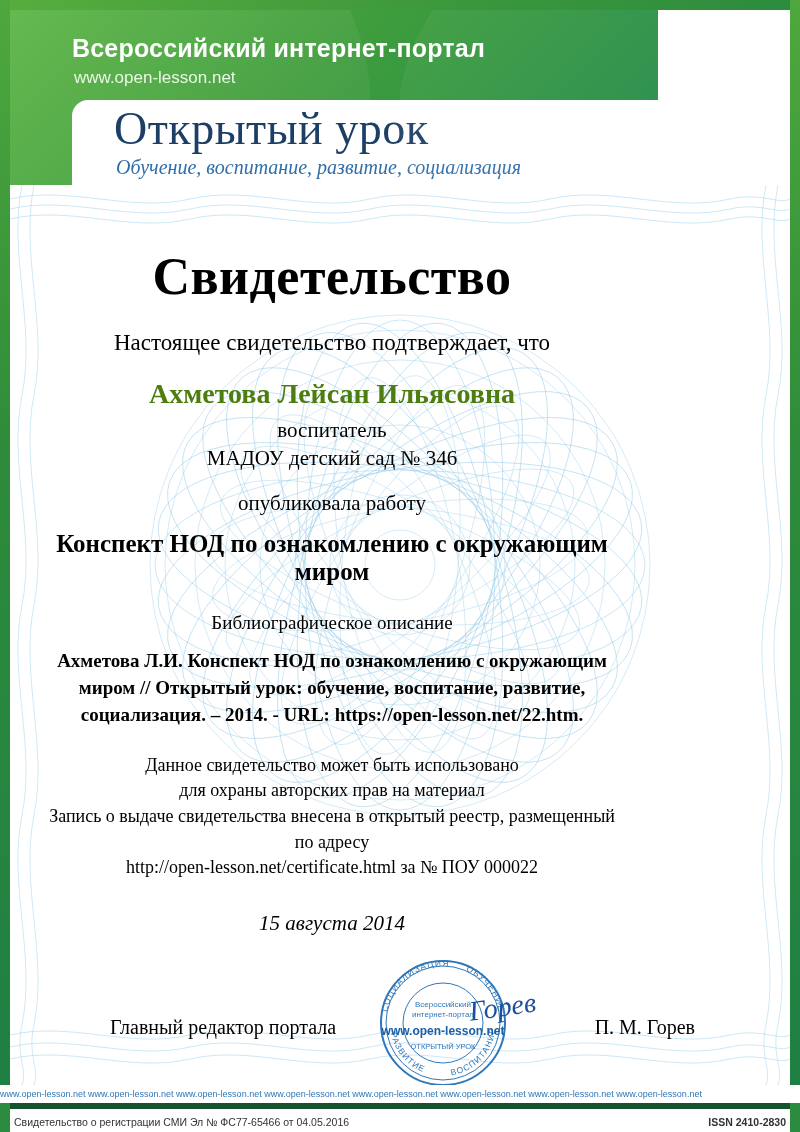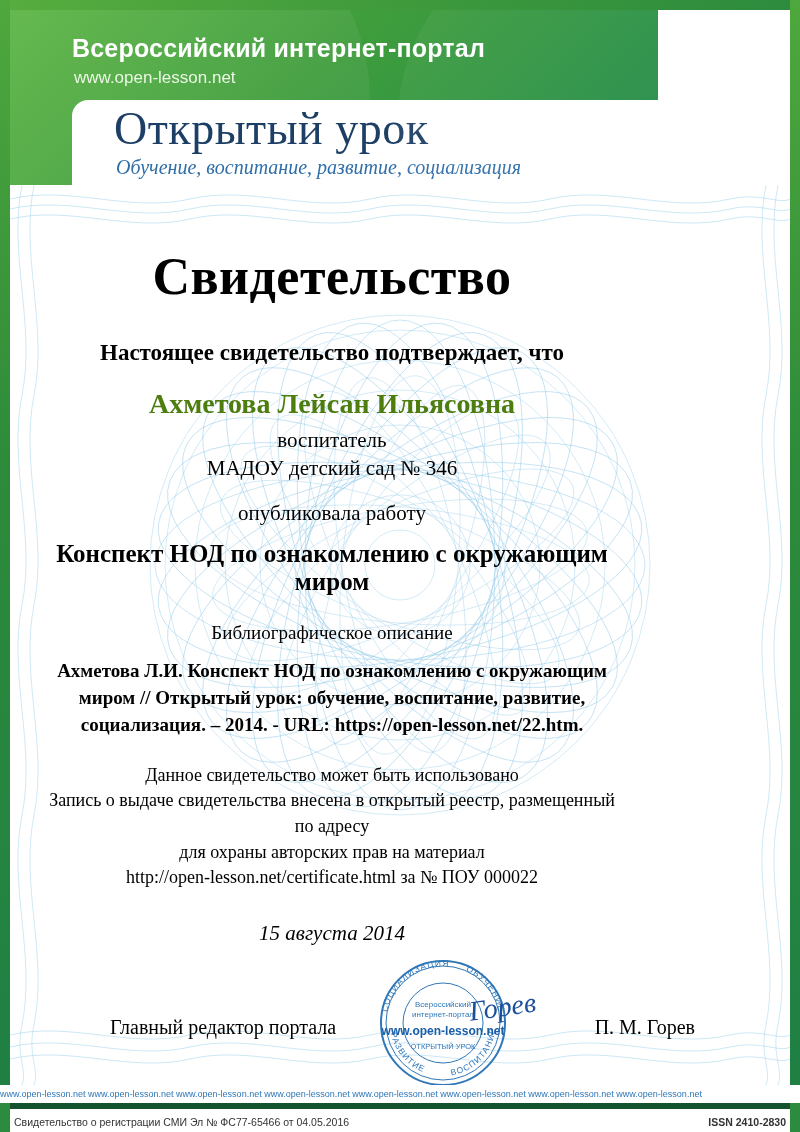--- a/index.html
+++ b/index.html
@@ -139,24 +139,23 @@
   }
 
   .cert-title {
     margin-top: 62px;
     font-size: 52px;
     font-weight: bold;
     color: #000000;
     letter-spacing: 0.5px;
   }
   .cert-confirm {
-    margin-top: 34px;
+    margin-top: 24px;
     font-size: 23px;
     color: #000000;
-    font-weight: bold;
   }
   .cert-name {
     margin-top: 22px;
     font-size: 28px;
     font-weight: bold;
     color: #4d7c0f;
   }
   .cert-role {
     margin-top: 8px;
     font-size: 21px;
@@ -430,22 +429,22 @@
     <div class="cert-confirm">Настоящее свидетельство подтверждает, что</div>
     <div class="cert-name">Ахметова Лейсан Ильясовна</div>
     <div class="cert-role">воспитатель</div>
     <div class="cert-org">МАДОУ детский сад № 346</div>
     <div class="cert-published">опубликовала работу</div>
     <div class="cert-work">Конспект НОД по ознакомлению с окружающим миром</div>
     <div class="cert-biblabel">Библиографическое описание</div>
     <div class="cert-bib">Ахметова Л.И. Конспект НОД по ознакомлению с окружающим миром // Открытый урок: обучение, воспитание, развитие, социализация. – 2014. - URL: https://open-lesson.net/22.htm.</div>
     <div class="cert-note">
       <div>Данное свидетельство может быть использовано</div>
+      <div>для охраны авторских прав на материал</div>
       <div>Запись о выдаче свидетельства внесена в открытый реестр, размещенный по адресу</div>
-      <div>для охраны авторских прав на материал</div>
       <div>http://open-lesson.net/certificate.html за № ПОУ 000022</div>
     </div>
     <div class="cert-date">15 августа 2014</div>
   </div>
 
   <div class="stamp">
     <svg width="150" height="150" viewBox="0 0 150 150" xmlns="http://www.w3.org/2000/svg">
       <defs>
         <path id="arcTop" d="M 18,75 A 57,57 0 0 1 132,75"></path>
         <path id="arcBottom" d="M 22,75 A 53,53 0 0 0 128,75"></path>

